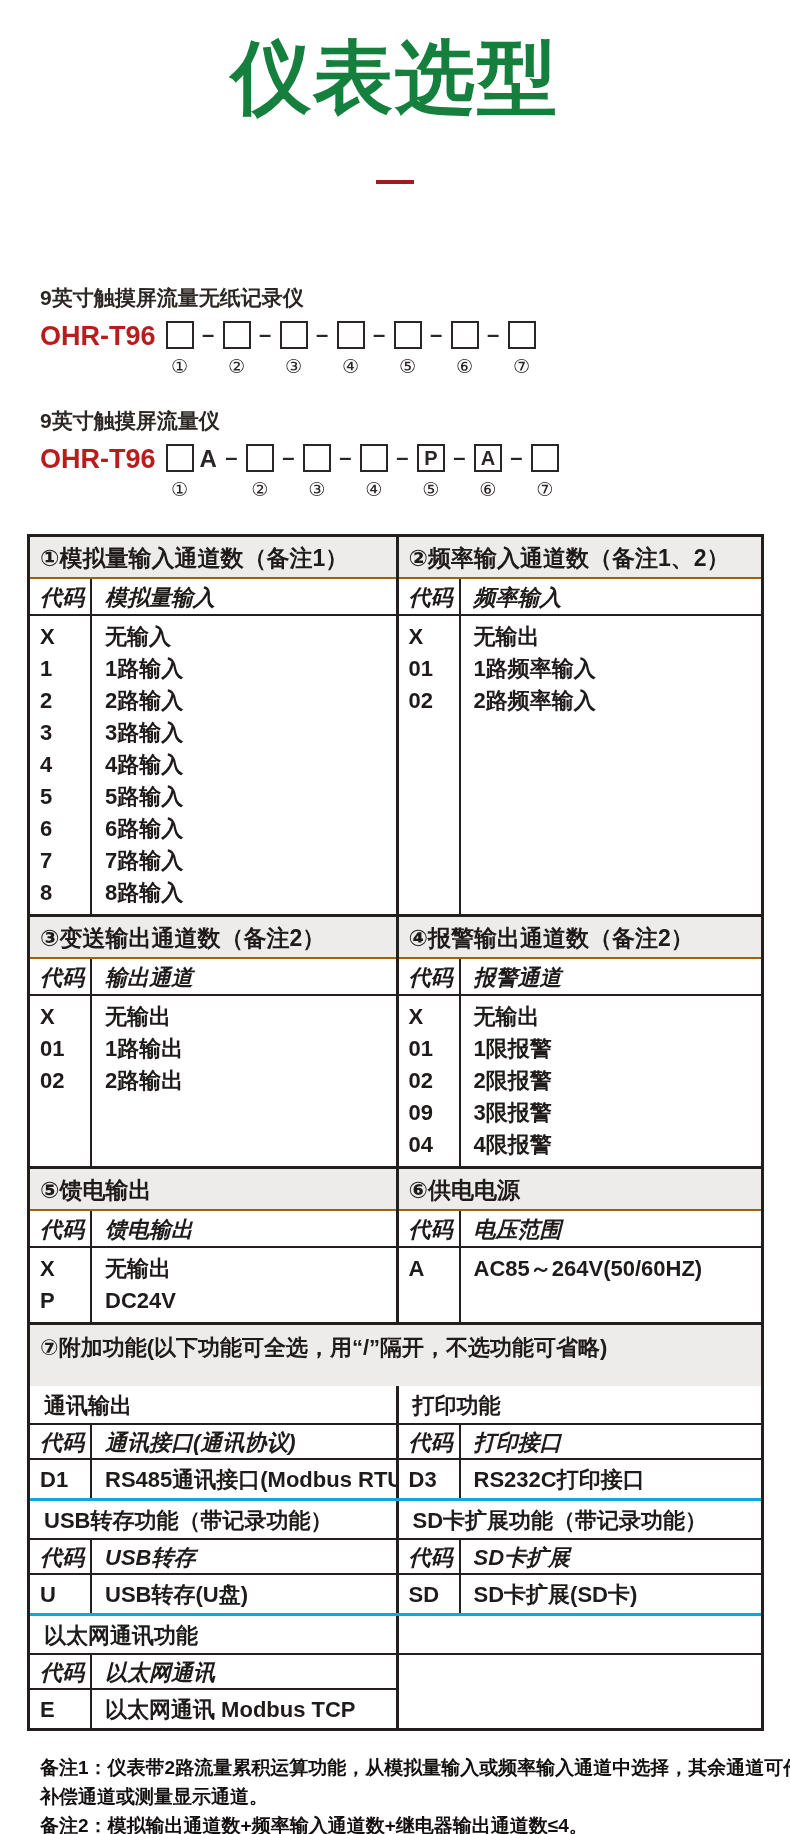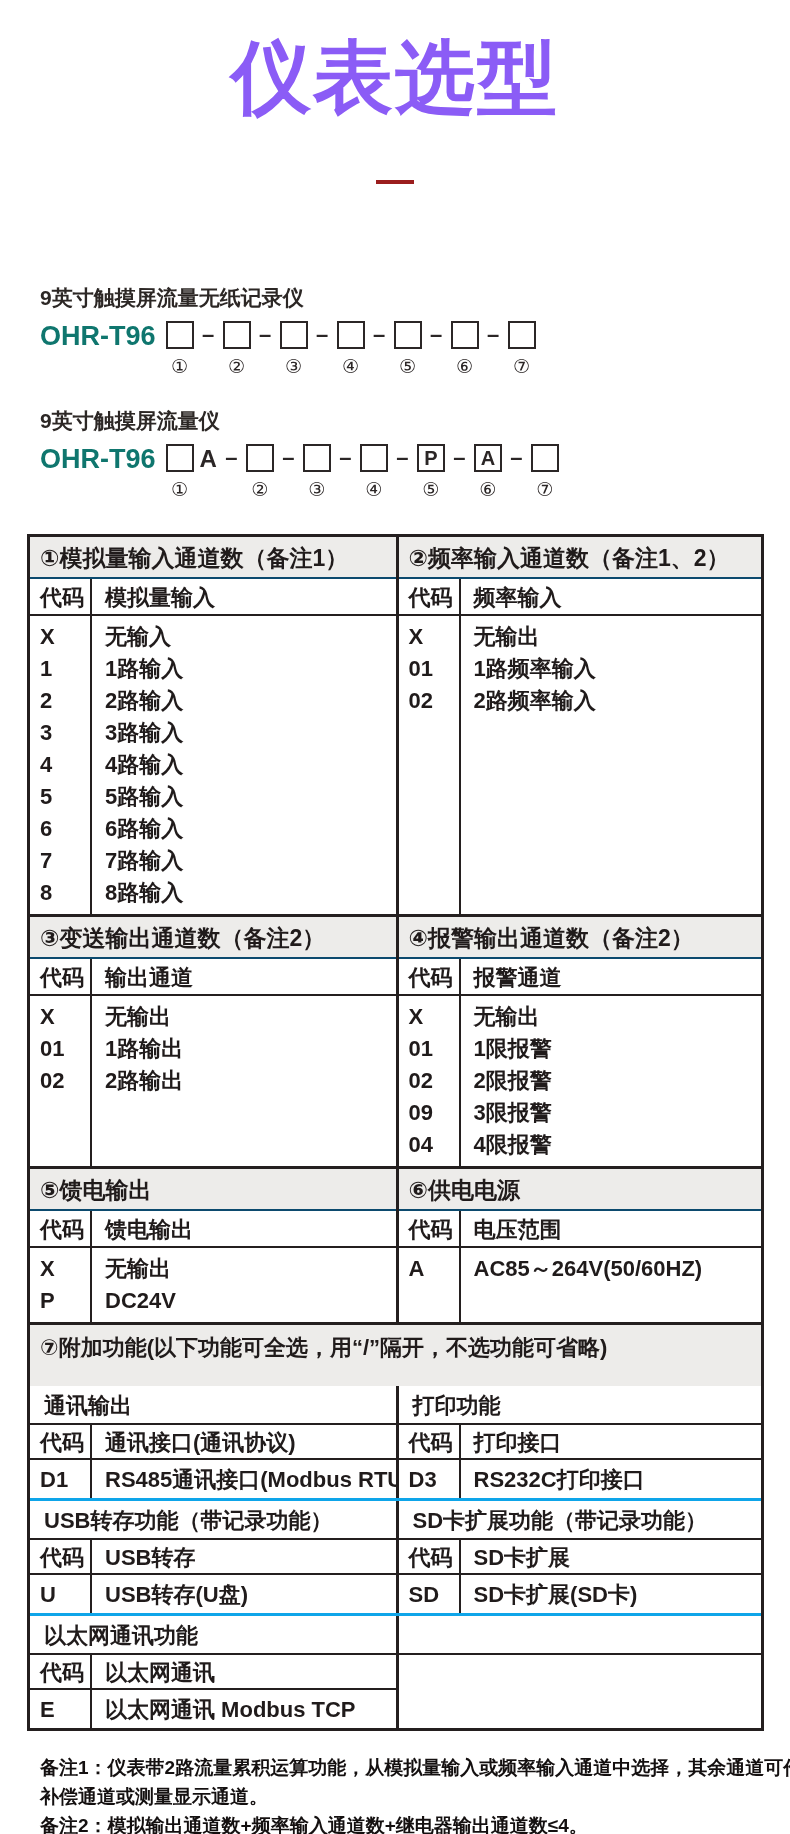--- a/index.html
+++ b/index.html
@@ -3,54 +3,54 @@
 <meta charset="utf-8">
 <style>
   * { margin:0; padding:0; box-sizing:border-box; }
   html,body { background:#ffffff; }
   body {
     width:790px; height:1834px; margin:0 auto; overflow:hidden;
     font-family:"Liberation Sans","DejaVu Sans",sans-serif;
     color:#201b1b; padding-top:28px;
   }
   .page-title {
-    text-align:center; font-size:80px; font-weight:900; color:#8b5cf6;
+    text-align:center; font-size:80px; font-weight:900; color:#15803d;
     line-height:1.25; letter-spacing:2px;
   }
   .title-underline {
     width:38px; height:4px; background:#9b1d1d; margin:52px auto 0;
   }
   .content { margin-top:100px; }
   .model-label {
     margin:0 0 9px 40px; font-size:21px; font-weight:600; color:#2c2725;
   }
   .model-label.second { margin-top:18px; }
   .mrow { display:flex; align-items:flex-start; margin-left:40px; height:68px; }
-  .prefix { font-size:27px; font-weight:700; line-height:30px; margin-right:7px; color:#0f766e; }
+  .prefix { font-size:27px; font-weight:700; line-height:30px; margin-right:7px; color:#b91c1c; }
   .slot { display:flex; flex-direction:column; align-items:center; width:34px; }
   .box {
     width:28px; height:28px; border:2px solid #2b2626; text-align:center;
     line-height:25px; font-size:20px; font-weight:700; color:#2b2626;
   }
   .circ { margin-top:8px; font-size:19px; line-height:20px; color:#2b2626; }
   .mdash { width:23px; text-align:center; line-height:28px; font-size:22px; font-weight:700; color:#2b2626; }
   .afx { font-size:24px; font-weight:700; line-height:29px; margin:0 3px; color:#2b2626; }
 
   
   .otable { margin:22px 26px 0 27px; border:3px solid #241f1f; }
   .otable > * + * { border-top:3px solid #241f1f; }
   .pair { display:flex; align-items:stretch; }
   .half { width:50%; display:flex; flex-direction:column; }
   .half.right { border-left:3px solid #241f1f; }
   .sec-head {
     background:#edecea; height:42px; line-height:42px; padding-left:10px;
-    font-size:23px; font-weight:700; border-bottom:2px solid #0c4a6e;
+    font-size:23px; font-weight:700; border-bottom:2px solid #a16207;
     white-space:nowrap; overflow:hidden;
   }
-  .code-head { display:flex; height:37px; line-height:37px; border-bottom:2px solid #241f1f; font-weight:700; font-size:22px; }
+  .code-head { display:flex; height:37px; line-height:37px; border-bottom:2px solid #241f1f; font-weight:700; font-size:22px;font-style:italic; }
   .ccol { width:62px; flex:0 0 62px; border-right:2px solid #241f1f; padding-left:10px; }
   .dcol { flex:1; padding-left:13px; white-space:nowrap; overflow:hidden; }
   .tbody { display:flex; flex:1; }
   .codes { width:62px; flex:0 0 62px; border-right:2px solid #241f1f; padding:5px 0 5px 10px; }
   .descs { flex:1; padding:5px 0 5px 13px; }
   .codes div, .descs div { line-height:32px; font-size:22px; font-weight:600; white-space:nowrap; }
   
   .full-head {
     background:#edecea; height:61px; line-height:45px; padding-left:10px;
     font-size:22px; font-weight:700; white-space:nowrap; overflow:hidden;

